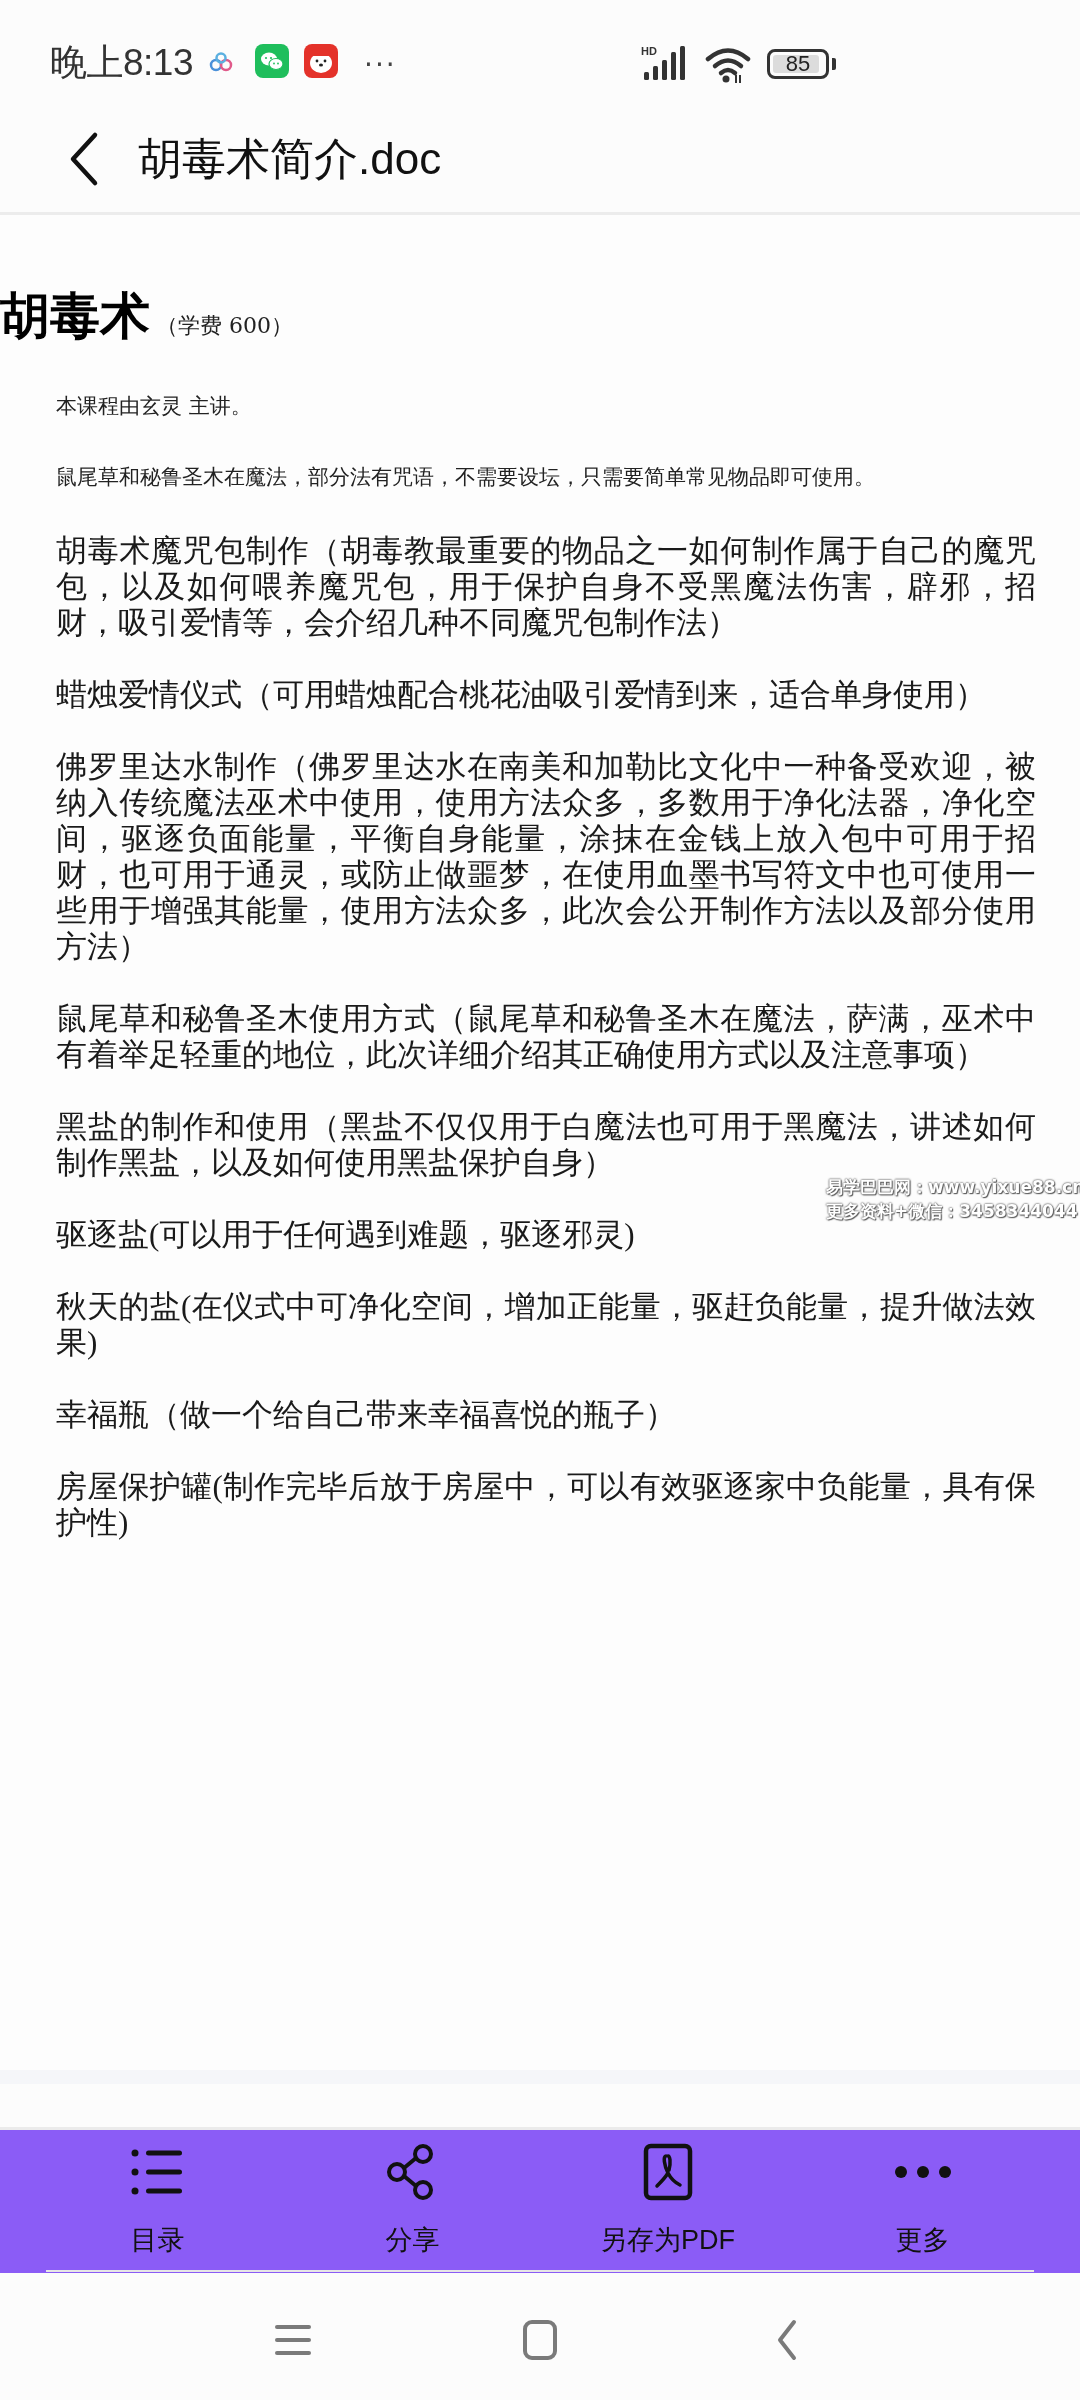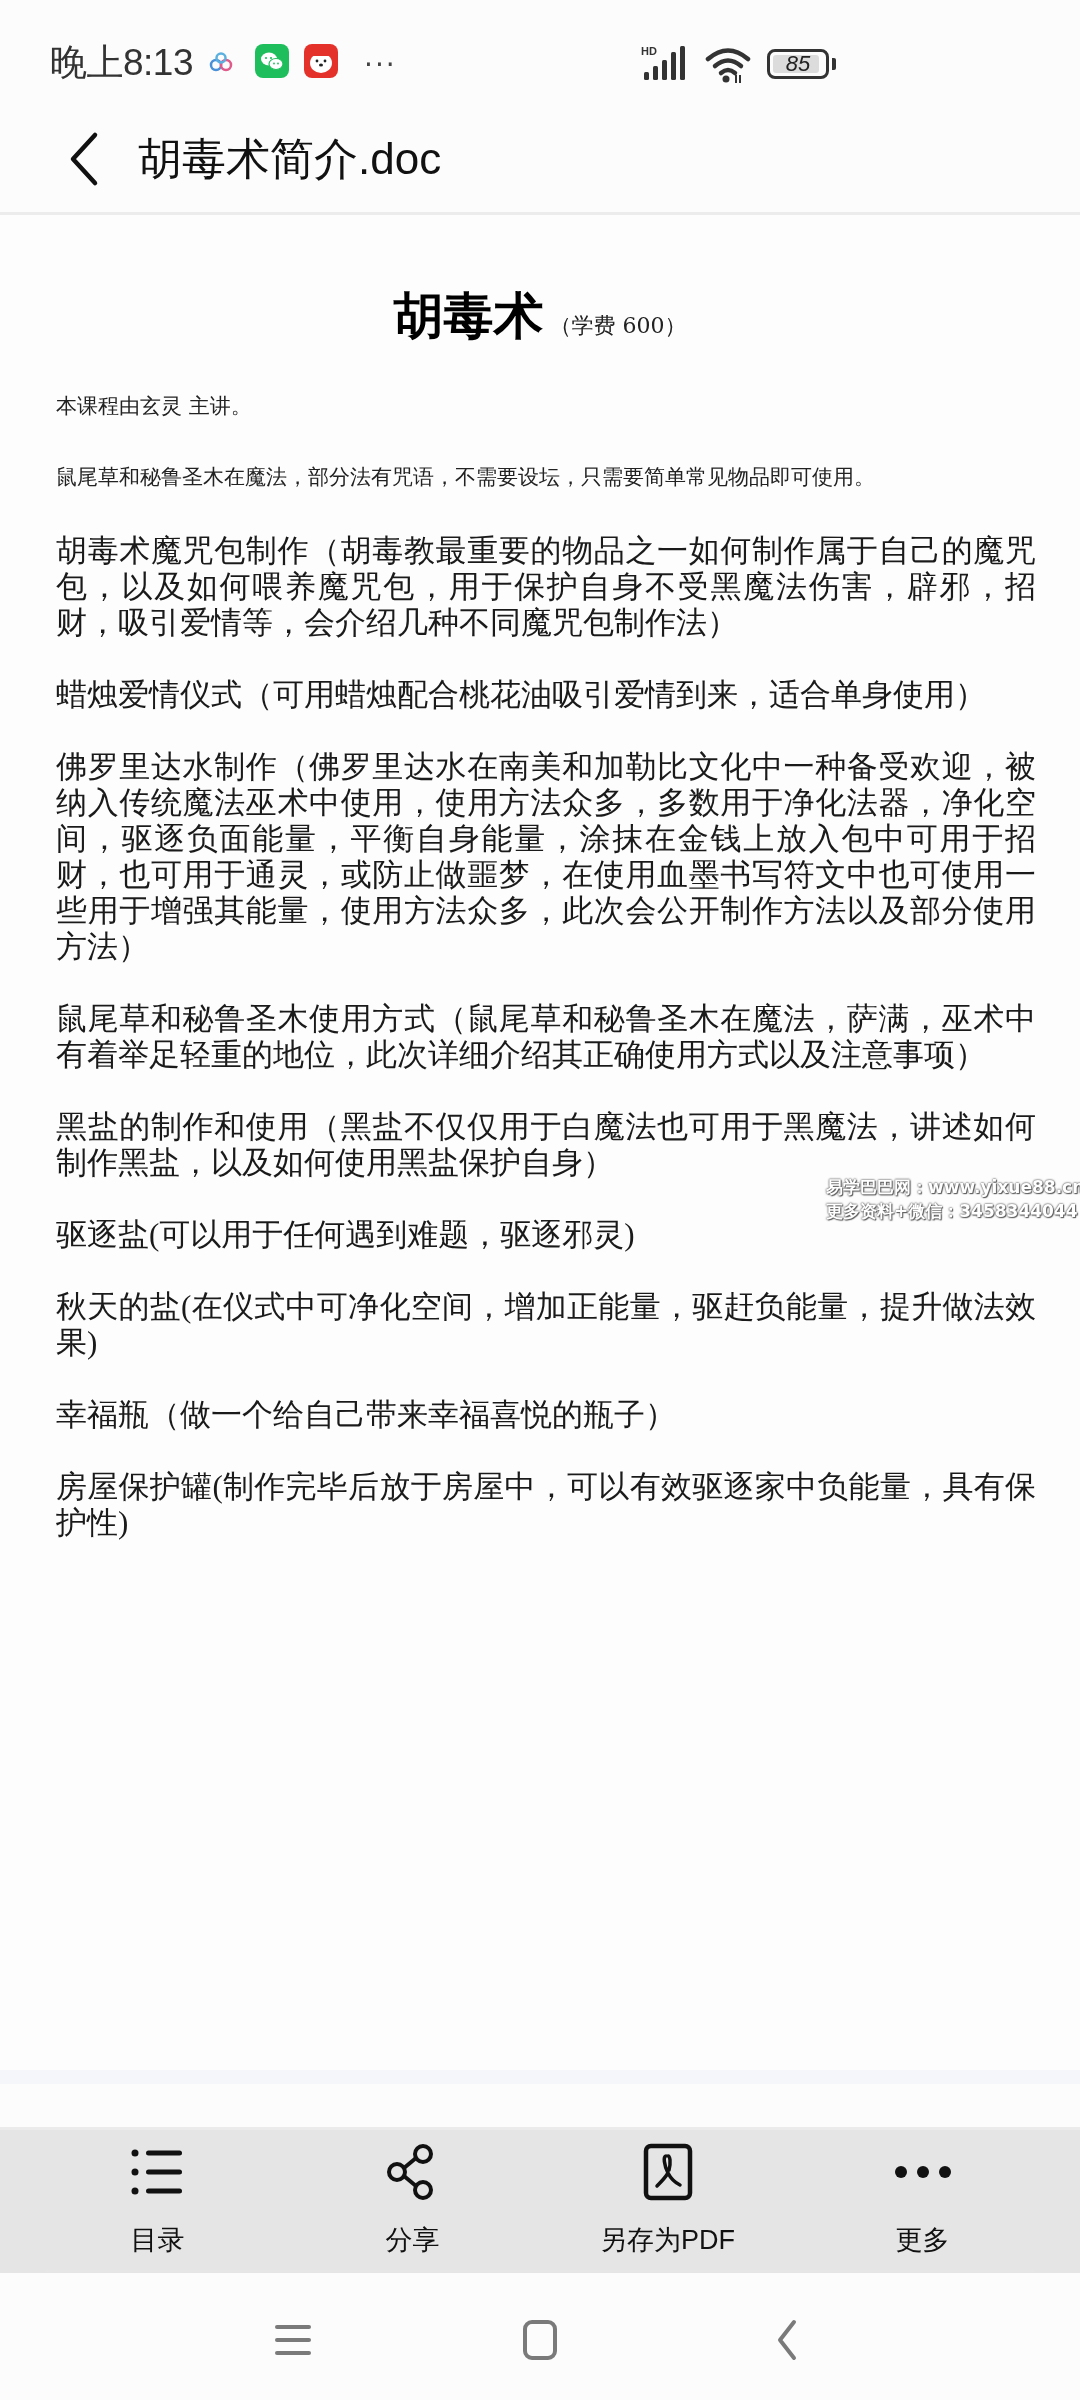--- a/index.html
+++ b/index.html
@@ -31,21 +31,21 @@
     left: 304px; top: 44px; width: 34px; height: 34px; border-radius: 8px;
     background: #e4322a;
   }
   .sb-more { left: 364px; top: 48px; font-size: 28px; color: #444; letter-spacing: 2px; }
   .sb-signal { left: 641px; top: 44px; width: 50px; height: 38px; }
   .sb-wifi { left: 705px; top: 46px; width: 46px; height: 38px; }
   .sb-battery {
     position: absolute; left: 767px; top: 49px; width: 62px; height: 30px;
     border: 3px solid #333; border-radius: 8px;
     display: flex; align-items: center; justify-content: center;
-    font-size: 22px; color: #222; font-family: "Liberation Sans", sans-serif; font-style: italic;
+    font-size: 22px; color: #222; font-family: "Liberation Sans", sans-serif;
   }
   .sb-battery-fill {
     position: absolute; left: 3px; top: 3px; bottom: 3px; width: 46px;
     background: #dcdcdc; border-radius: 3px; z-index: 0;
   }
   .sb-battery span { position: relative; z-index: 1; }
   .sb-battery-tip {
     position: absolute; left: 832px; top: 58px; width: 4px; height: 12px;
     background: #333; border-radius: 0 2px 2px 0;
   }
@@ -65,21 +65,21 @@
   .header-divider {
     position: absolute; left: 0; top: 212px; width: 1080px; height: 3px; background: #ececec;
   }
 
   
   .doc-page {
     position: absolute; left: 0; top: 215px; width: 1080px; height: 1855px;
     background: #fdfdfd;
   }
   .doc-heading {
-    position: absolute; left: 0; top: 68px; width: 1080px; text-align: center;
+    position: absolute; left: 0; top: 68px; width: 1080px; 
     font-family: "DejaVu Serif", "Liberation Serif", serif;
   }
   .doc-heading .main {
     font-size: 50px; font-weight: bold; color: #000;
   }
   .doc-heading .fee {
     font-size: 22px; color: #222; margin-left: 6px;
   }
   .doc-small {
     position: absolute; left: 56px;
@@ -106,21 +106,21 @@
   }
 
   .scroll-gap {
     position: absolute; left: 0; top: 2070px; width: 1080px; height: 14px;
     background: #f5f6f9;
   }
 
   
   .toolbar {
     position: absolute; left: 0; top: 2127px; width: 1080px; height: 146px;
-    background: #e5e5e5; border-top: 3px solid #ebebeb;
+    background: #8b5cf6; border-top: 3px solid #ebebeb;
     display: flex; justify-content: space-around; padding: 0 30px;
   }
   .tool-btn {
     width: 180px; display: flex; flex-direction: column; align-items: center;
     cursor: pointer; padding-top: 12px;
   }
   .tool-icon { width: 60px; height: 60px; display: flex; align-items: center; justify-content: center; }
   .tool-label {
     margin-top: 20px; font-size: 27px; color: #111;
     font-family: "Liberation Sans", "DejaVu Sans", sans-serif;

